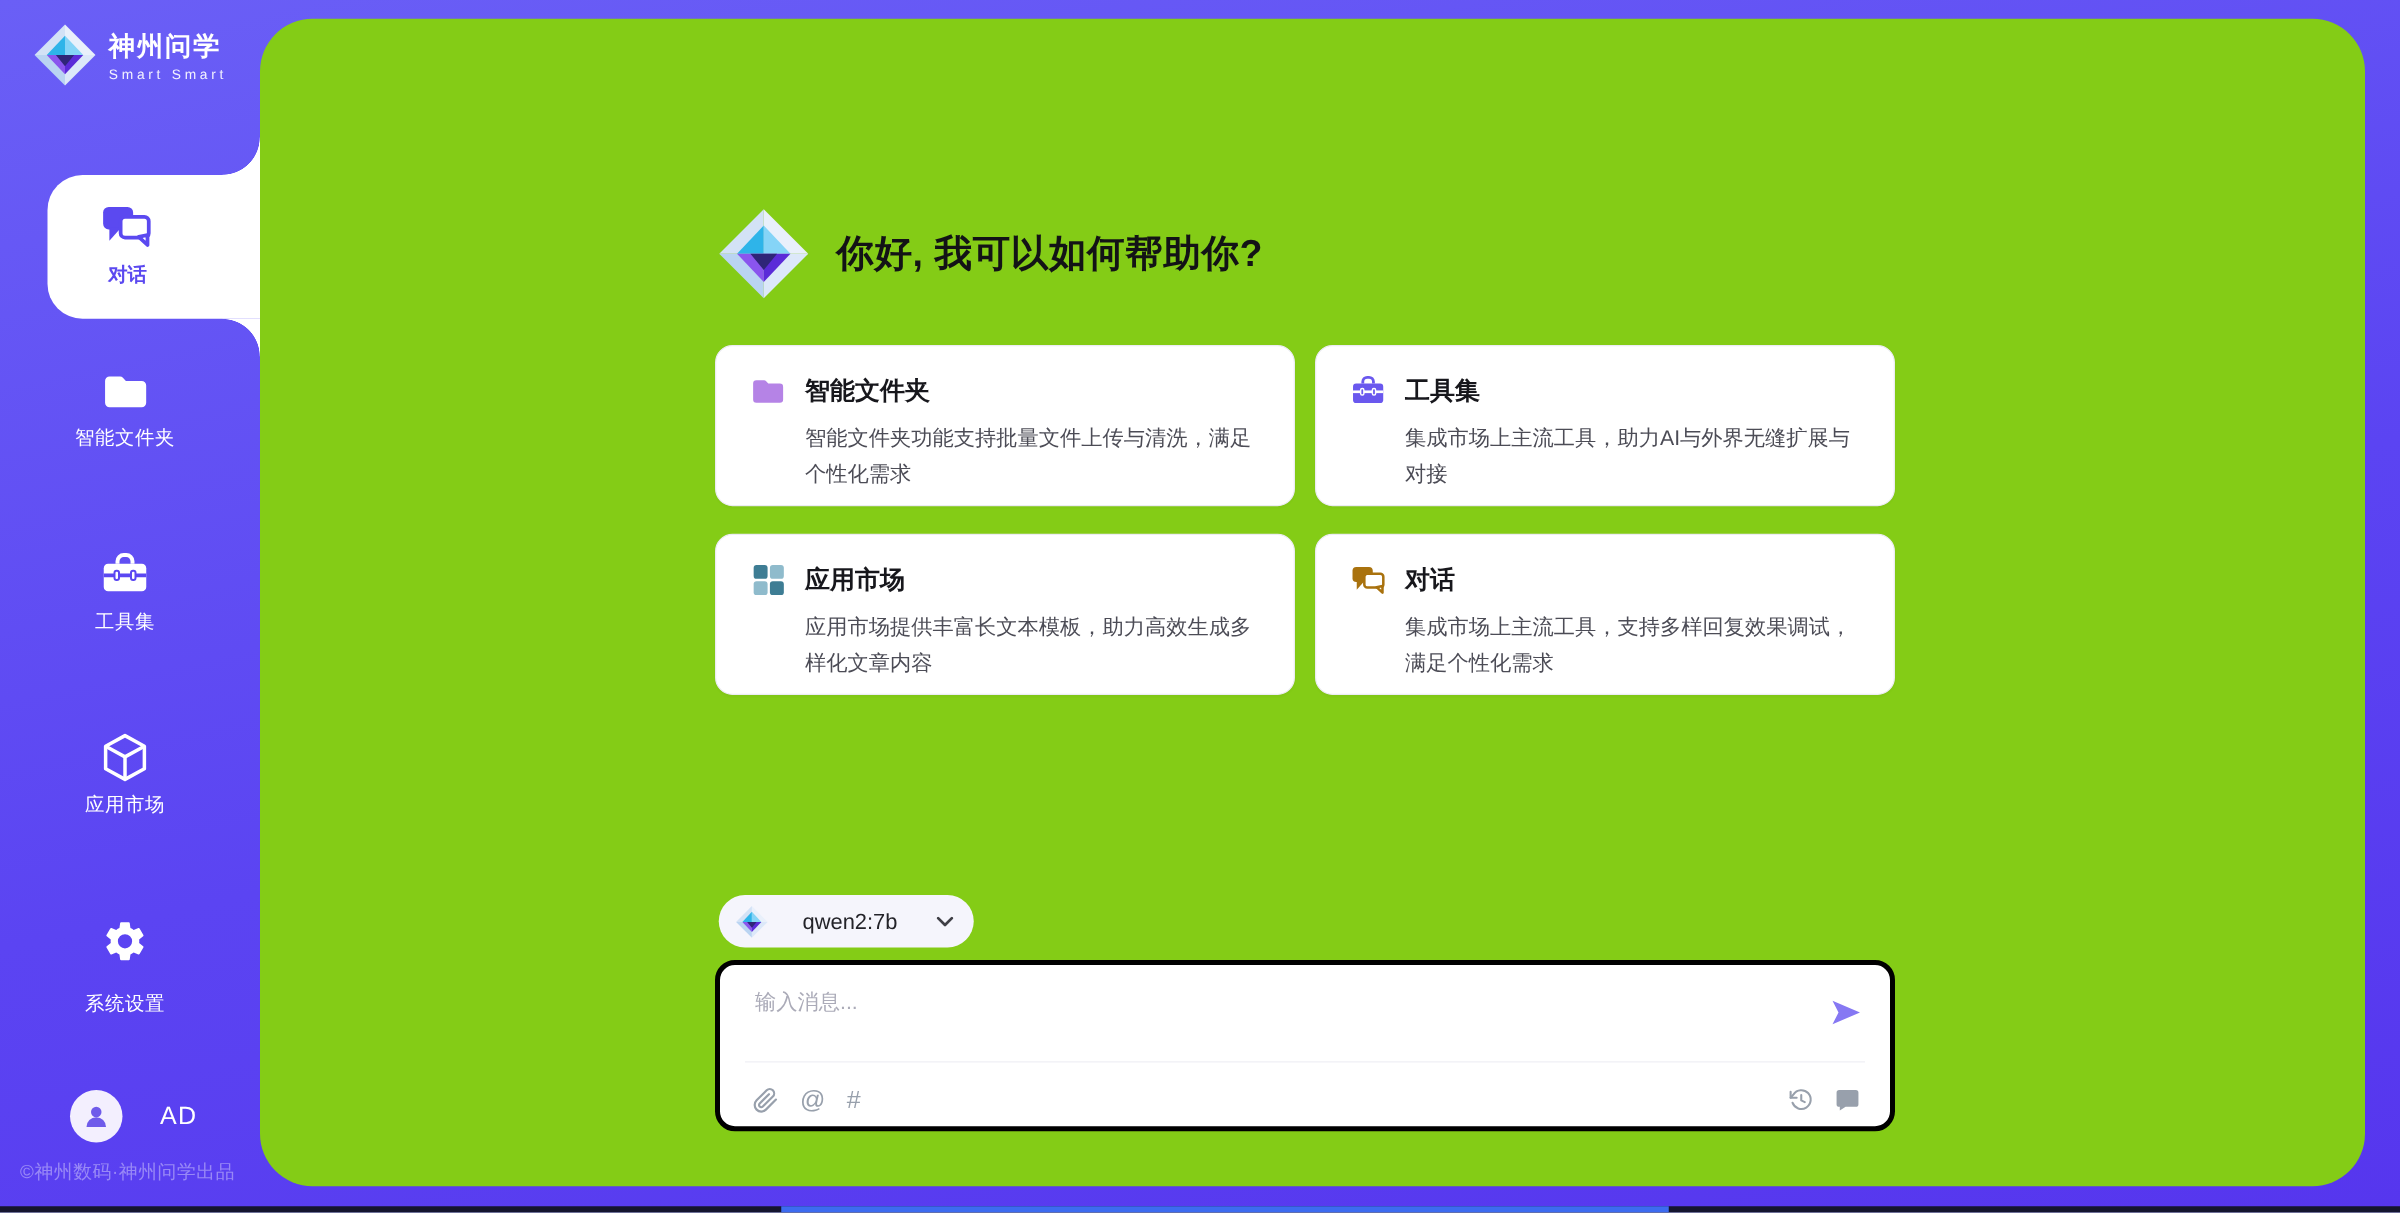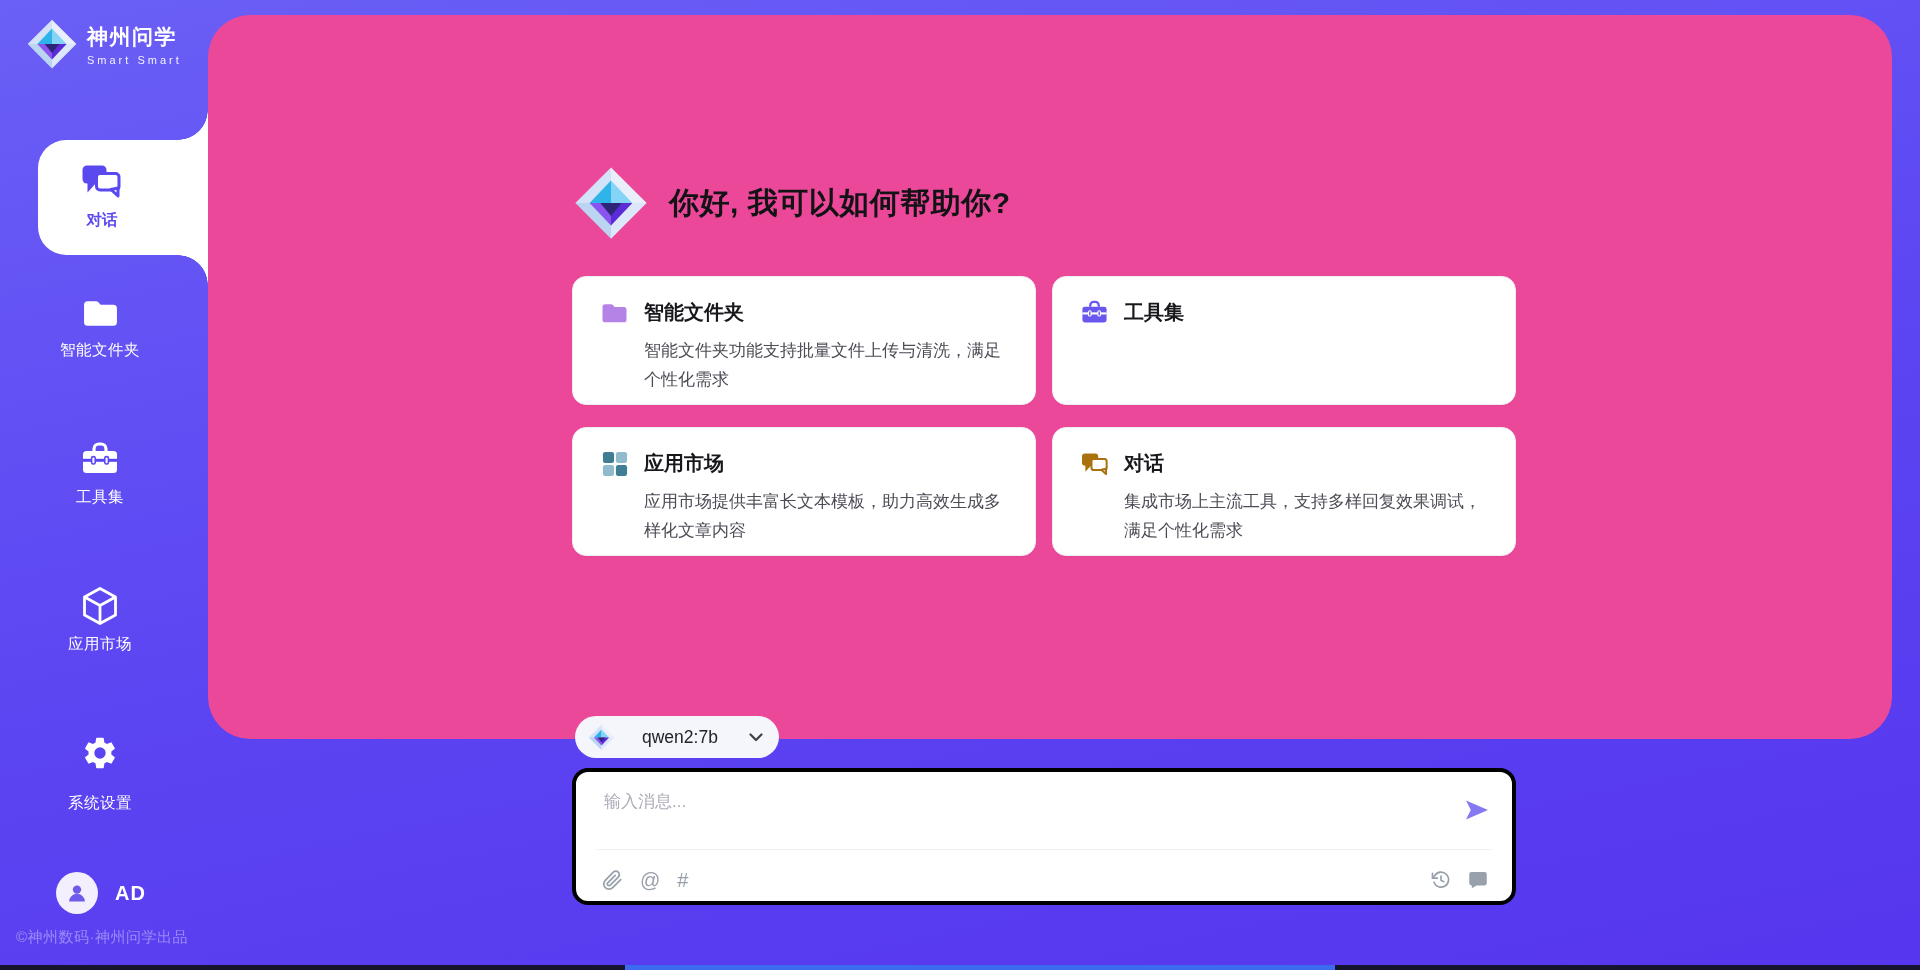--- a/index.html
+++ b/index.html
@@ -37,27 +37,27 @@
     content:""; position:absolute; right:0; bottom:-30px; width:30px; height:30px;
     background: radial-gradient(circle at 0 100%, rgba(0,0,0,0) 29.5px, #fff 30px);
   }
   .tab-inner { width:128px; height:100%; display:flex; flex-direction:column; align-items:center; justify-content:center; }
   .tab-inner .nav-icon { width:42px; height:38px; color:#5B49F0; }
   .tab-inner .nav-label { margin-top:8px; color:#5B49F0; font-size:15.5px; font-weight:600; }
 
   .user-row { position:absolute; left:56px; top:872px; display:flex; align-items:center; gap:17px; cursor:pointer; }
   .avatar { width:42px; height:42px; border-radius:50%; background:#F3EFFE; display:flex; align-items:center; justify-content:center; }
   .avatar svg { width:24px; height:24px; }
-  .user-label { color:#fff; font-size:20px; font-weight:700; letter-spacing:1px; }
+  .user-label { color:#fff; font-size:20px; font-weight:400; letter-spacing:1px;margin-left:13px; }
   .copyright { position:absolute; left:16px; top:928px; color:rgba(255,255,255,.38); font-size:15px; letter-spacing:0.5px; }
 
   
   .panel {
-    position:absolute; left:208px; top:15px; width:1684px; height:724px;
-    background:#ec4899; border-radius:42px;padding-left:15px;
+    position:absolute; left:208px; top:15px; width:1684px; height:934px;
+    background:#84cc16; border-radius:42px;padding-left:15px;
   }
   .hero { position:absolute; left:365px; top:150px; display:flex; align-items:center; gap:20px; }
   .hero .gem { width:76px; height:76px; }
   .greeting { margin:0; font-size:30px; font-weight:800; color:#131316; letter-spacing:0.5px; }
 
   .cards {
     position:absolute; left:364px; top:261px;
     display:grid; grid-template-columns:464px 464px; grid-auto-rows:129px; gap:22px 16px;
   }
   .card {
@@ -231,20 +231,21 @@
           <svg viewBox="0 0 38 34" width="27" height="25">
             <path d="M13 9V7a5 5 0 0 1 5-5h2a5 5 0 0 1 5 5v2" fill="none" stroke="currentColor" stroke-width="3.2"></path>
             <rect x="2" y="9" width="34" height="22" rx="3.5" fill="currentColor"></rect>
             <rect x="2" y="16.8" width="34" height="3" fill="var(--icon-gap,#fff)"></rect>
             <rect x="10.6" y="14.6" width="3.6" height="7.4" rx="1.6" fill="currentColor" stroke="var(--icon-gap,#fff)" stroke-width="1.6"></rect>
             <rect x="23.8" y="14.6" width="3.6" height="7.4" rx="1.6" fill="currentColor" stroke="var(--icon-gap,#fff)" stroke-width="1.6"></rect>
           </svg>
         </span>
         <span class="card-title">工具集</span>
       </div>
+      <div class="card-desc">集成市场上主流工具，助力AI与外界无缝扩展与对接</div>
     </div>
 
     <div class="card">
       <div class="card-head">
         <span class="c-icon">
           <svg viewBox="0 0 28 28" width="26" height="26">
             <rect x="1" y="1" width="12" height="12" rx="2.5" fill="#3E7D94"></rect>
             <rect x="15" y="1" width="12" height="12" rx="2.5" fill="#8FBBCC"></rect>
             <rect x="1" y="15" width="12" height="12" rx="2.5" fill="#8FBBCC"></rect>
             <rect x="15" y="15" width="12" height="12" rx="2.5" fill="#3E7D94"></rect>

